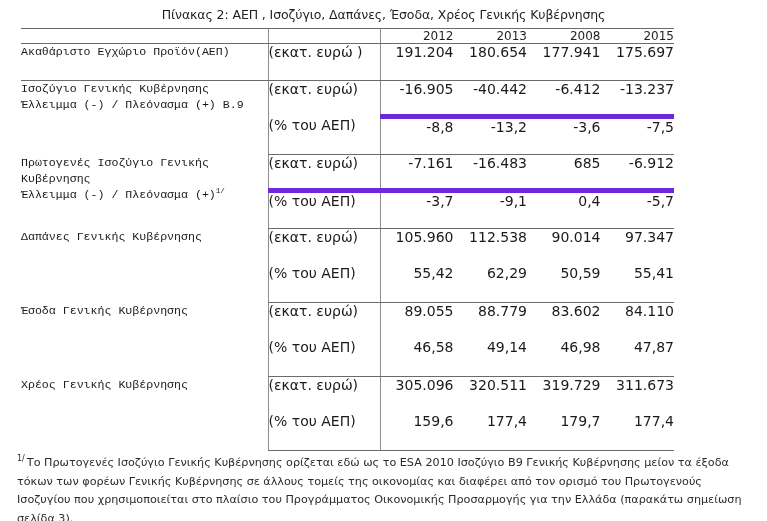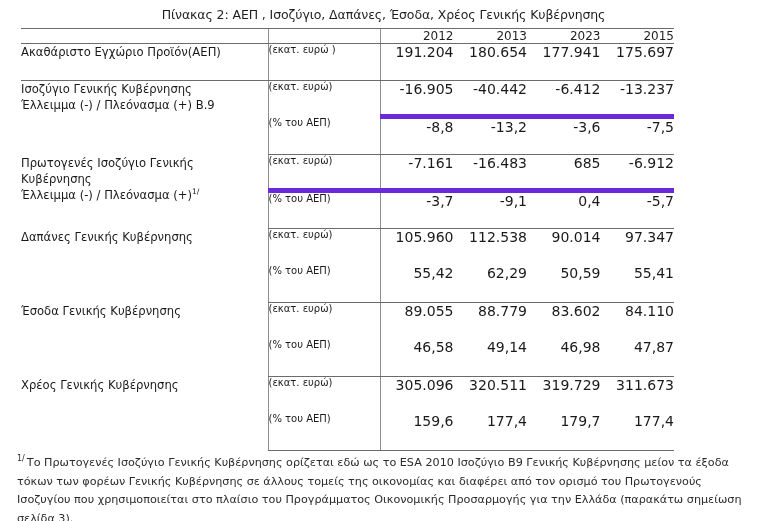--- a/index.html
+++ b/index.html
@@ -74,32 +74,33 @@
     box-sizing: border-box;
   }
 
   
   .lab {
     padding: 7px 0 0 10px;
     font-size: 11.6px;
     line-height: 16px;
     color: #1a1a1a;
     box-sizing: border-box;
+    font-family: Liberation Mono, monospace;
   }
   .lab .l2 { display: block; }
   .sup {
     font-size: 7.6px;
     vertical-align: super;
     line-height: 0;
   }
 
   
   .unit {
     padding: 6px 0 0 8px;
-    font-size: 10px;
+    font-size: 14px;
     color: #1a1a1a;
     box-sizing: border-box;
     white-space: nowrap;
   }
 
   
   .num {
     text-align: right;
     padding: 14px 9px 0 0;
     font-size: 14px;
@@ -147,21 +148,21 @@
           <col class="c-year">
           <col class="c-year">
           <col class="c-year">
       </colgroup>
       <thead>
         <tr class="hdr-row">
           <th class="bt-thick bb-thick hdr-blank"></th>
           <th class="bt-thick bb-thick bl-thin hdr-blank"></th>
           <th class="bt-thick bb-thick bl-thin hdr-year">2012</th>
           <th class="bt-thick bb-thick hdr-year">2013</th>
-          <th class="bt-thick bb-thick hdr-year">2023</th>
+          <th class="bt-thick bb-thick hdr-year">2008</th>
           <th class="bt-thick bb-thick hdr-year">2015</th>
         </tr>
       </thead>
       <tbody>
 
         <tr class="r-single">
           <td class="lab bb-thick">
             <span>Ακαθάριστο Εγχώριο Προϊόν(ΑΕΠ)</span>
           </td>
           <td class="unit bb-thick bl-thin">(εκατ.  ευρώ )</td>

